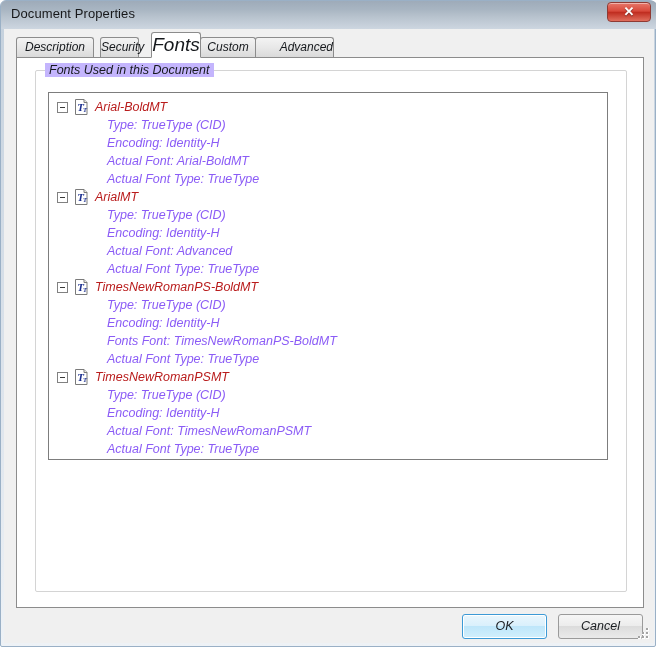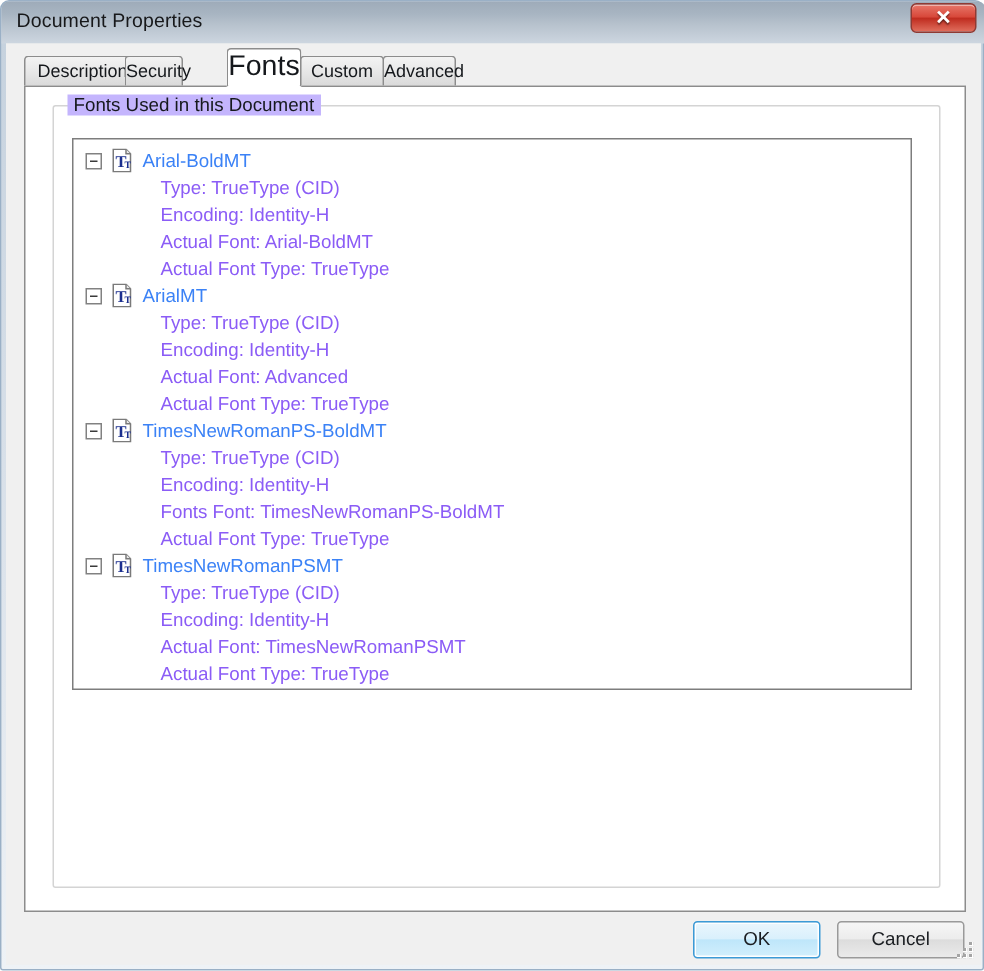--- a/index.html
+++ b/index.html
@@ -75,20 +75,21 @@
   
   #dialog-body {
     position: absolute;
     left: 3px;
     top: 28px;
     width: 650px;
     height: 614px;
     box-sizing: border-box;
     background: #f0f0f0;
     border: 1px solid #f0f0f0;
+    font-style: italic;
   }
 
   
   #tabstrip {
     position: absolute;
     left: 11px;
     top: 4px;
     width: 628px;
     height: 24px;
   }
@@ -203,21 +204,21 @@
   }
   .font-icon {
     width: 15px;
     height: 16px;
     flex: none;
     margin-right: 6px;
     position: relative;
   }
   .font-label {
     font-size: 12.5px;
-    color: #3b82f6;
+    color: #b91c1c;
     white-space: nowrap;
     line-height: 16px;
     text-align: right;
   }
   .font-detail {
     height: 18px;
     padding-left: 58px;
     font-size: 12.5px;
     color: #8b5cf6;
     white-space: nowrap;
@@ -285,24 +286,24 @@
     <div id="title-text">Document Properties</div>
     <div id="close-button">
       <span class="glyph">✕</span>
     </div>
   </div>
 
   <div id="dialog-body">
 
     <div id="tabstrip">
         <div class="tab" style="left: 0px; width: 78px;">Description</div>
-        <div class="tab" style="left: 67px; width: 39px;">Security</div>
+        <div class="tab" style="left: 84px; width: 39px;">Security</div>
         <div class="tab selected" style="left: 135px; width: 50px;">Fonts</div>
         <div class="tab" style="left: 184px; width: 56px;">Custom</div>
-        <div class="tab" style="left: 239px; width: 49px; text-align: right;">Advanced</div>
+        <div class="tab" style="left: 239px; width: 79px; text-align: right;">Advanced</div>
       </div>
 
     <div id="tab-panel">
 
       <div id="groupbox">
         <div id="groupbox-label">Fonts Used in this Document</div>
 
         <div id="font-list">
           <div id="font-list-inner">
               <div class="font-node">

